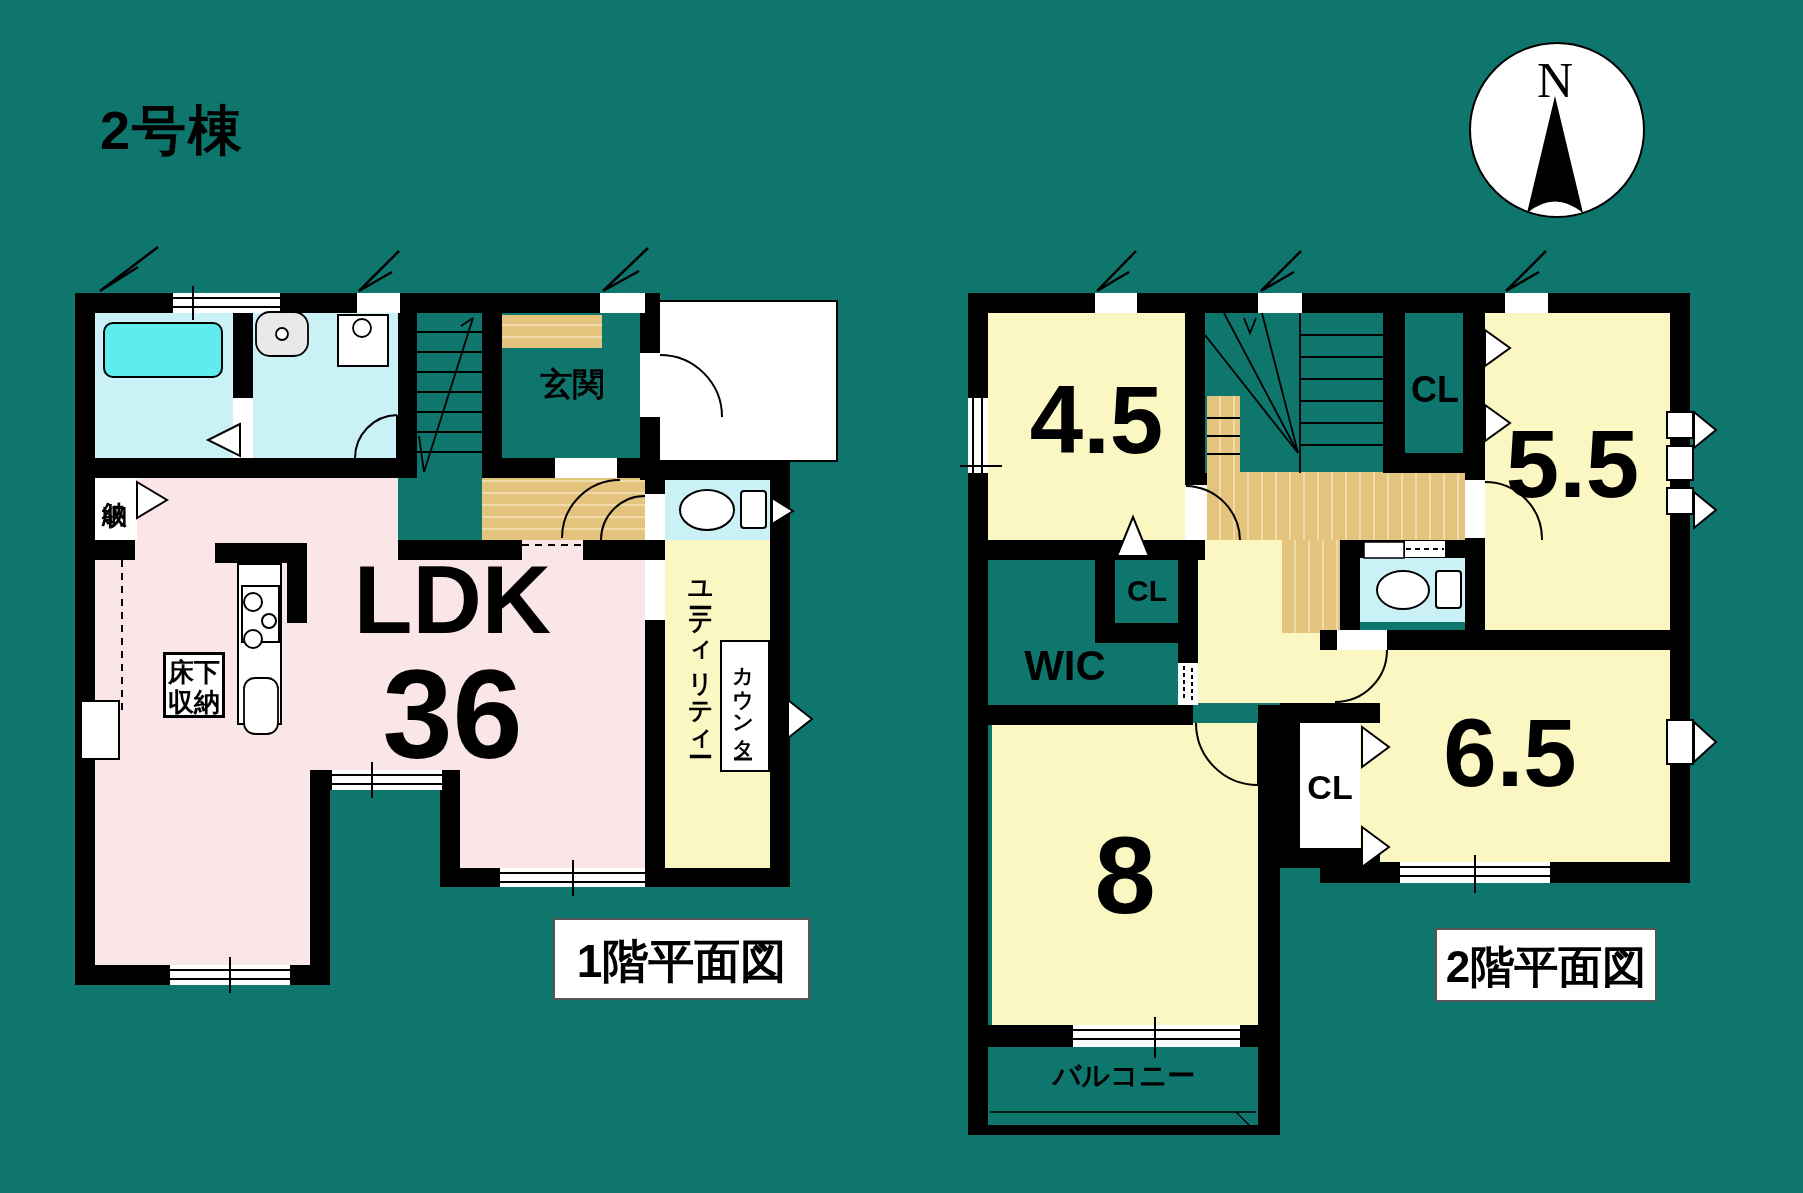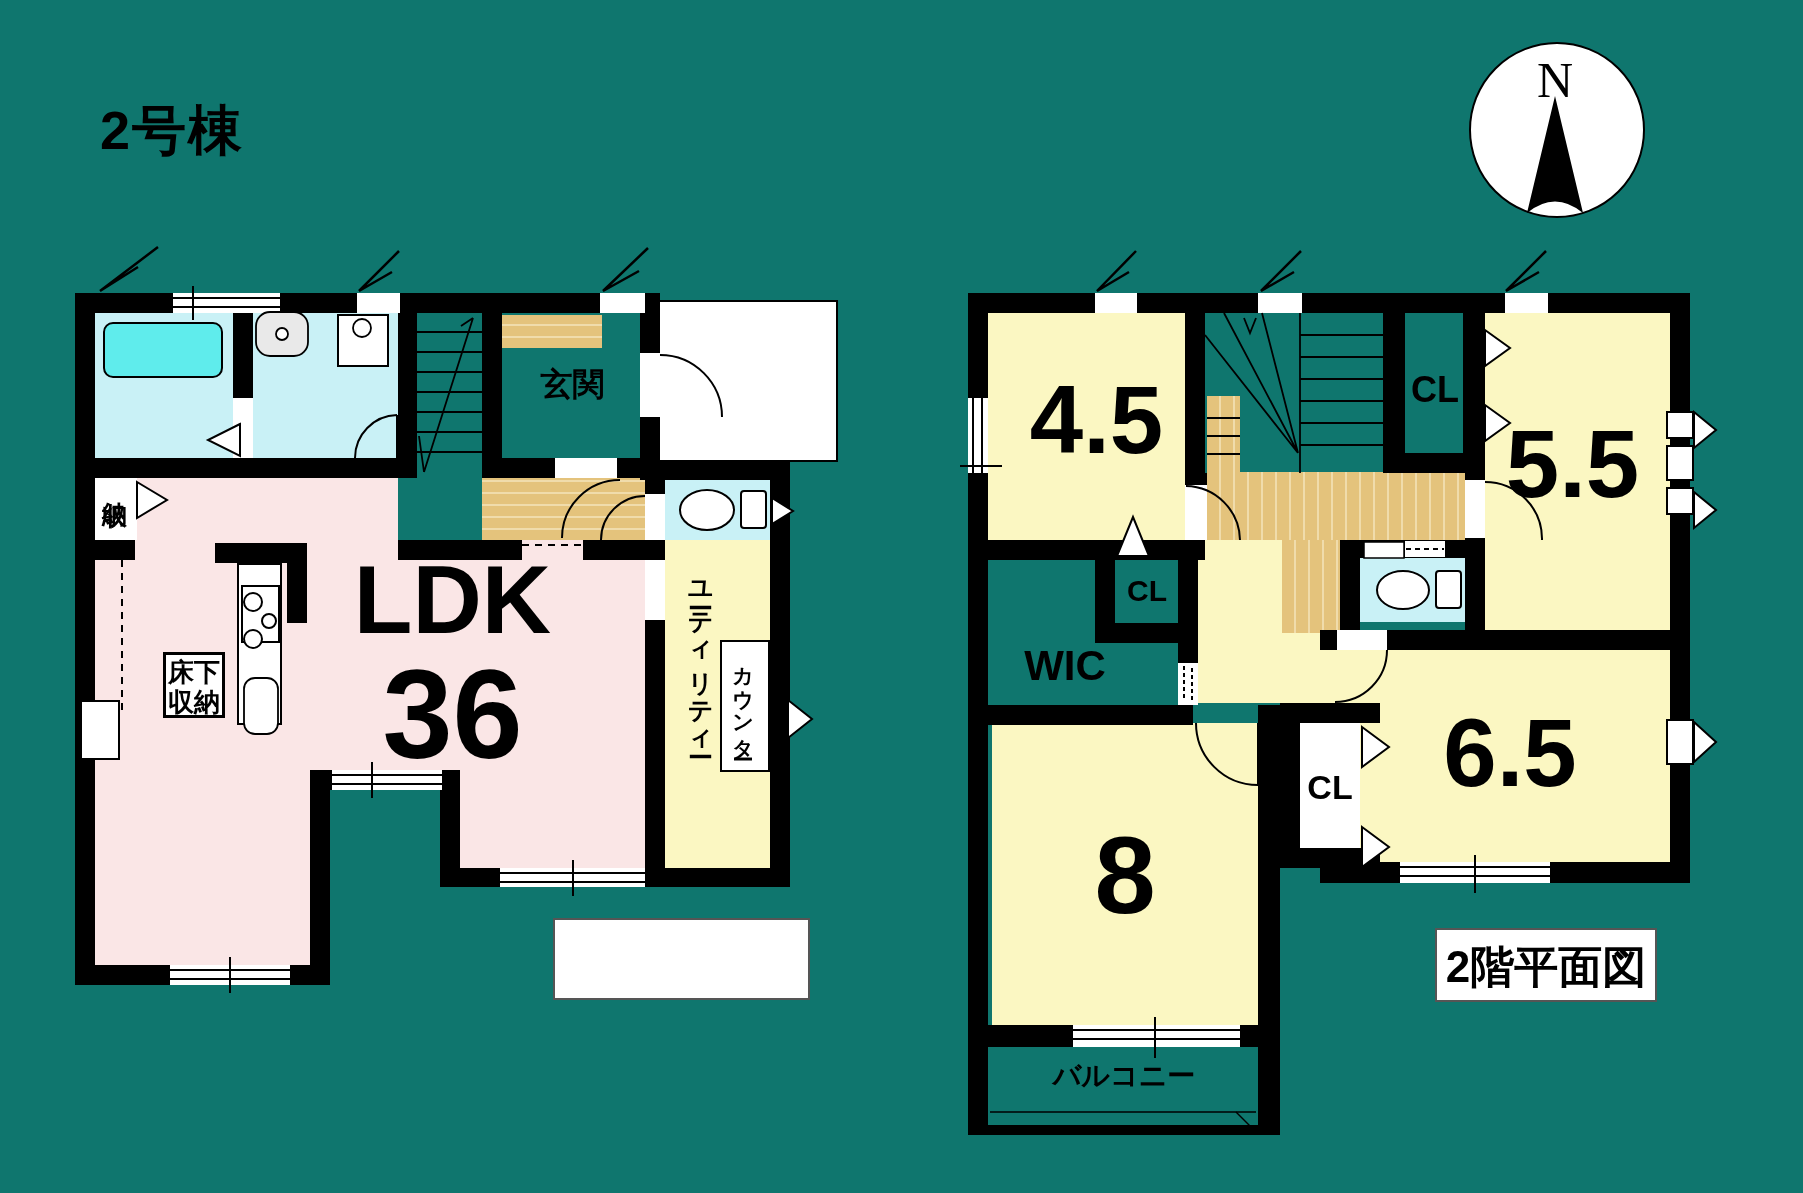--- a/index.html
+++ b/index.html
@@ -101,20 +101,21 @@
     <div class="lbl ctr" style="left:505px;top:368px;width:135px;font-size:32px;">玄関</div>
     <div class="lbl ctr" style="left:335px;top:552px;width:235px;font-size:96px;">LDK</div>
     <div class="lbl ctr" style="left:335px;top:652px;width:235px;font-size:126px;">36</div>
     <div class="lbl vert" style="left:102px;top:482px;font-size:25px;">収納</div>
     <div class="lbl ctr" style="left:167px;top:658px;width:54px;font-size:26px;white-space:normal;line-height:1.15;">床下収納</div>
     <div class="lbl vert" style="left:688px;top:565px;font-size:25px;letter-spacing:1px;">ユーティリティー</div>
     <div class="lbl vert" style="left:733px;top:652px;font-size:21px;">カウンター</div>
   </div>
 
   <div class="capbox" style="left:553px;top:918px;width:257px;height:82px;"></div>
+  <div class="lbl ctr" style="left:553px;top:938px;width:257px;font-size:46px;">1階平面図</div>
 
   <div>
 
     <div class="fill c-yel" style="left:988px;top:313px;width:217px;height:247px;"></div>
     <div class="fill c-yel" style="left:1485px;top:313px;width:185px;height:320px;"></div>
     <div class="fill c-yel" style="left:1193px;top:540px;width:147px;height:163px;"></div>
     <div class="fill c-yel" style="left:992px;top:723px;width:266px;height:302px;"></div>
     <div class="fill c-yel" style="left:1340px;top:650px;width:330px;height:215px;"></div>
     <div class="fill white" style="left:1300px;top:723px;width:60px;height:125px;z-index:11;"></div>
     <div class="fill tanV" style="left:1207px;top:396px;width:33px;height:144px;"></div>

